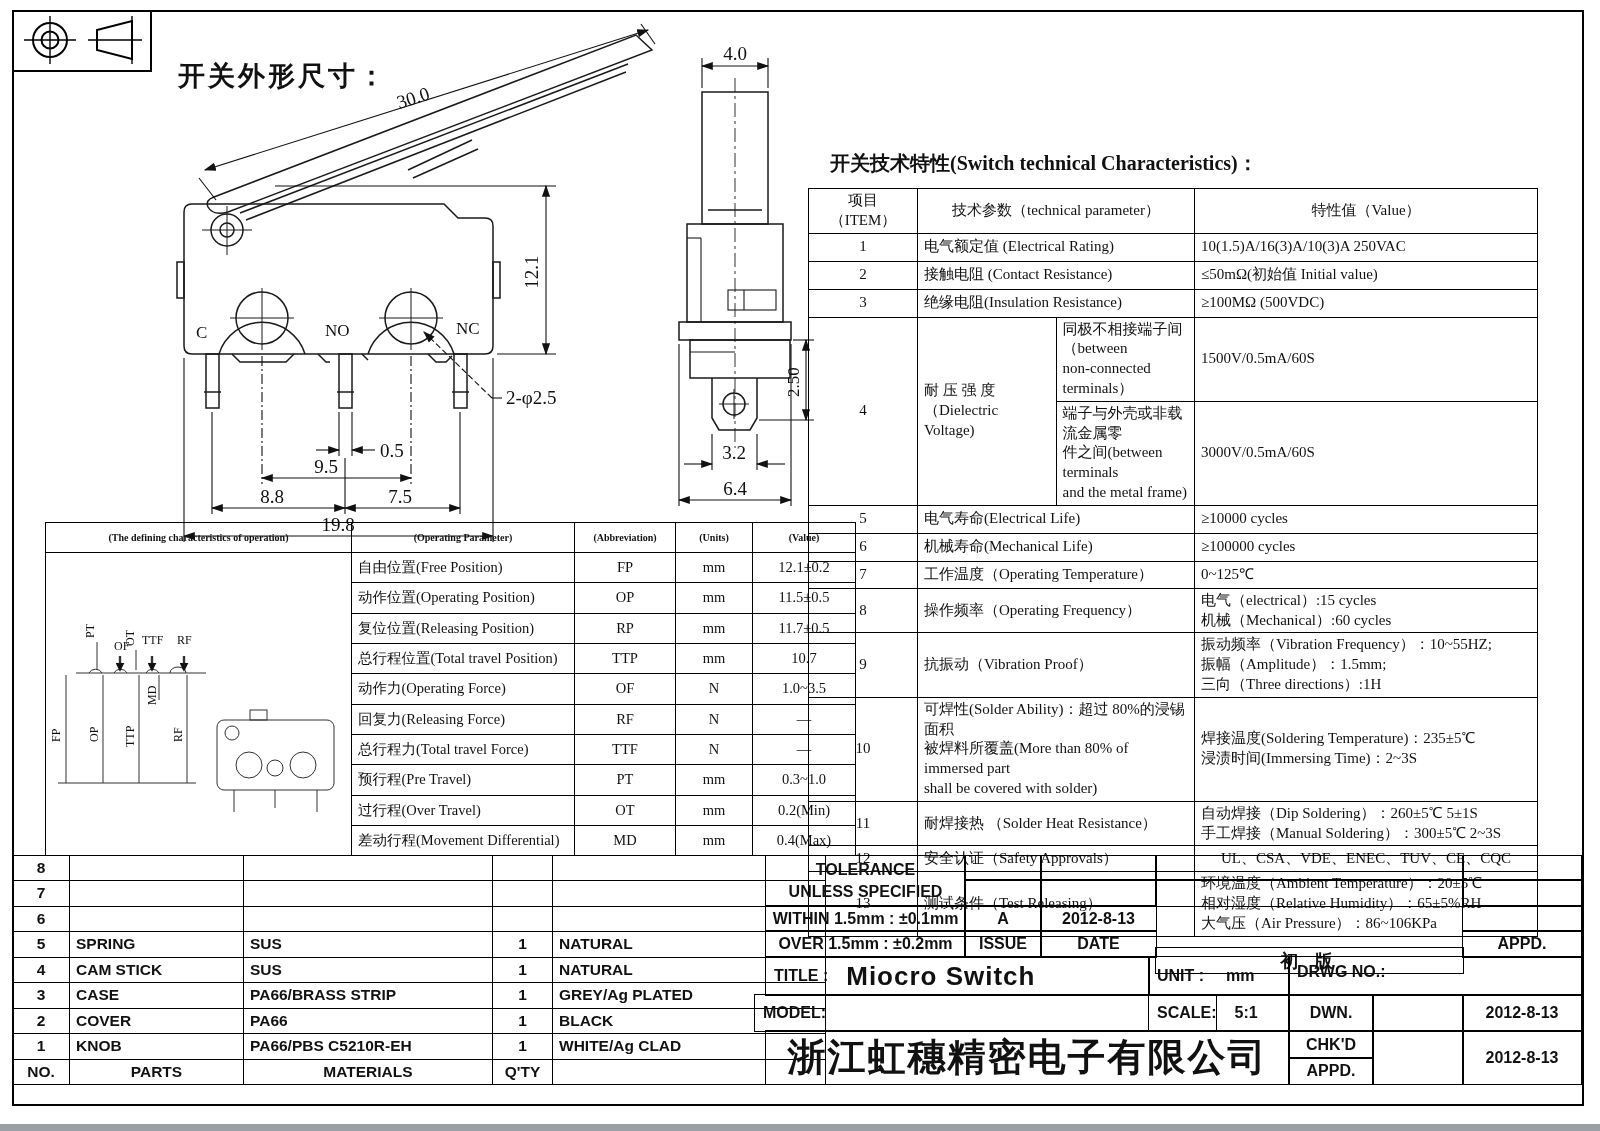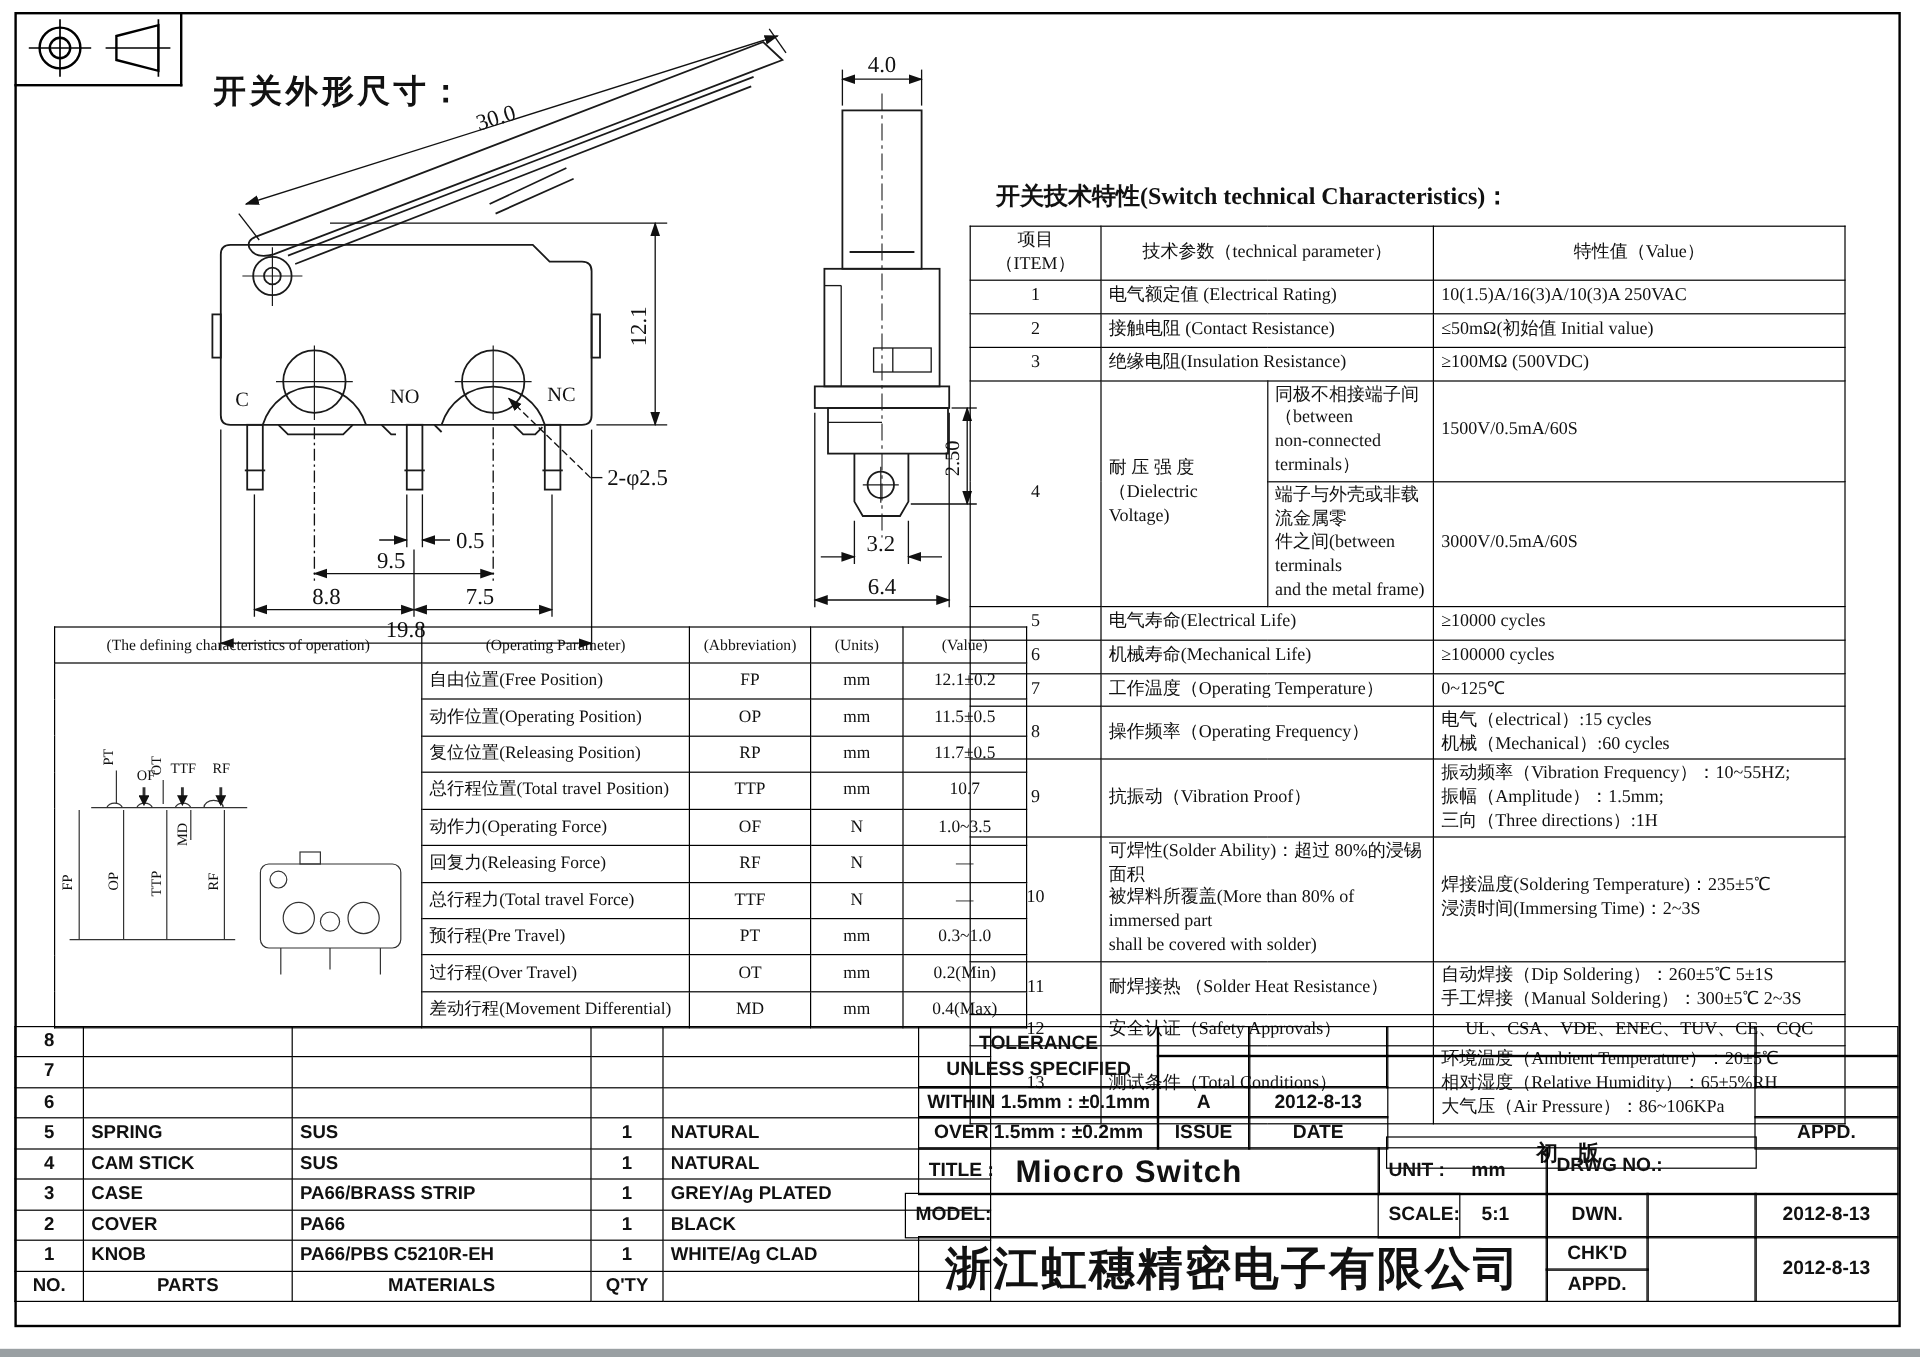--- a/index.html
+++ b/index.html
@@ -14,21 +14,21 @@
   table{border-collapse:collapse;table-layout:fixed;}
   td,th{border:1.6px solid #000;padding:2px 6px;white-space:pre-line;vertical-align:middle;
         font-family:"Liberation Serif",serif;font-size:15px;line-height:1.32;overflow:hidden;}
   .chartab{left:808px;top:188px;width:730px;padding-left:36px;}
   .chartab td.no{text-align:center;width:96px;}
   .chartab td.pa{width:128px;}
   .chartab td.pb{width:176px;}
   .chartab td.val{width:330px;margin-left:14px;}
   .ctr{text-align:center;}
   .optab{left:45px;top:522px;width:745px;}
-  .optab th{font-weight:normal;font-size:13px;}
+  .optab th{font-weight:bold;font-size:10px;}
   .optab td{font-size:14.5px;}
   .diagcell{padding:0;vertical-align:top;}
   
   .cell{position:absolute;box-sizing:border-box;border:1.6px solid #000;
         font-family:"Liberation Sans",sans-serif;font-weight:bold;font-size:16px;
         display:flex;align-items:center;padding:0 8px;}
   .cc{justify-content:center;padding:0;}
   .partstab{left:12px;top:855px;width:754px;}
   .partstab td{font-family:"Liberation Sans",sans-serif;font-weight:bold;font-size:15.5px;white-space:nowrap;}
   .partstab td.n{text-align:center;}
@@ -280,21 +280,21 @@
       <td class="val">自动焊接（Dip Soldering）：260±5℃ 5±1S
 手工焊接（Manual Soldering）：300±5℃ 2~3S</td>
     </tr>
     <tr style="height:26px">
       <td class="no">12</td>
       <td colspan="2">安全认证（Safety Approvals）</td>
       <td class="val ctr">UL、CSA、VDE、ENEC、TUV、CE、CQC</td>
     </tr>
     <tr style="height:60px">
       <td class="no">13</td>
-      <td colspan="2">测试条件（Total Conditions）</td>
+      <td colspan="2">测试条件（Test Releasing）</td>
       <td class="val">环境温度（Ambient Temperature）：20±5℃
 相对湿度（Relative Humidity）：65±5%RH
 大气压（Air Pressure）：86~106KPa</td>
     </tr>
   </tbody>
     </table>
 
   <table class="abs optab">
     <tbody>
         <tr style="height:30px">

